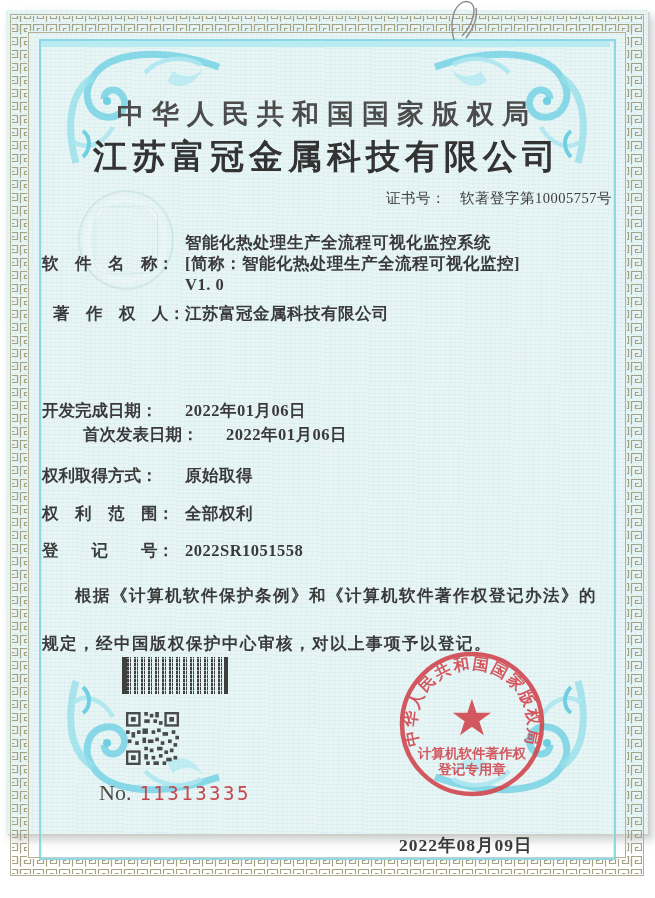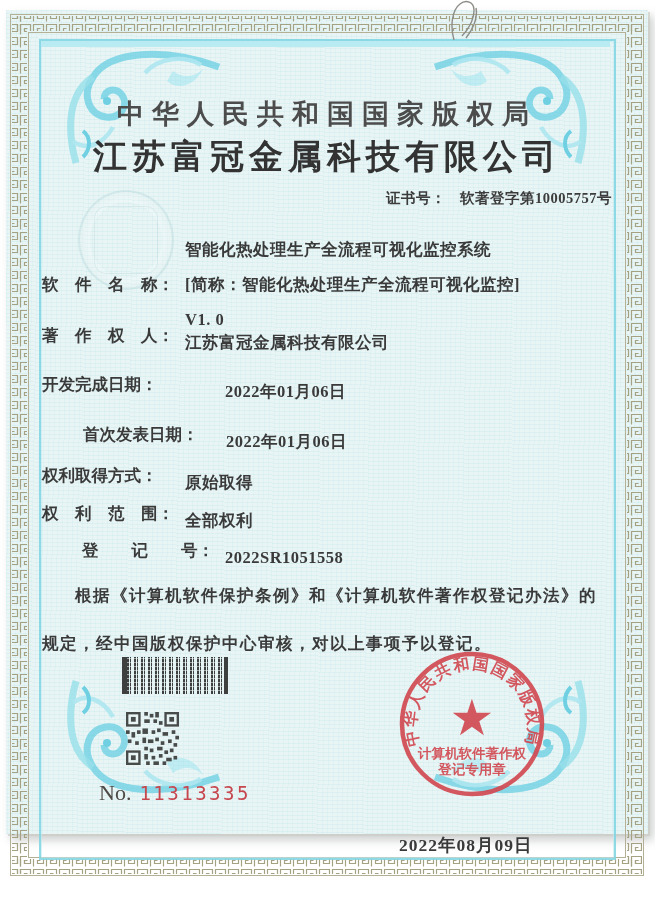--- a/index.html
+++ b/index.html
@@ -38,34 +38,34 @@
   }
   .authority{
     position:absolute;left:0;top:86px;width:100%;text-align:center;
     font-size:27px;font-weight:bold;color:#4c4c4c;letter-spacing:8px;white-space:nowrap;
   }
   .cert-title{
     position:absolute;left:0;top:124px;width:100%;text-align:center;
     font-size:34px;font-weight:bold;color:#333;letter-spacing:5px;white-space:nowrap;
   }
   .certno{
-    position:absolute;top:179px;right:36px;font-size:14.5px;font-weight:bold;color:#3c3c3c;
+    position:absolute;top:179px;right:36px;font-size:14.5px;font-weight:normal;color:#3c3c3c;
     letter-spacing:.5px;
   }
   .certno .lbl{margin-right:14px;}
   .field-row{position:absolute;left:36px;display:flex;align-items:flex-start;}
   .field-label{
     width:143px;flex:0 0 143px;font-size:16.5px;font-weight:bold;color:#3a3a3a;white-space:nowrap;
   }
   .field-value{
-    font-size:16.5px;font-weight:bold;color:#3a3a3a;white-space:pre-line;line-height:35px;
+    font-size:16.5px;font-weight:bold;color:#3a3a3a;white-space:pre-line;line-height:21px;
     letter-spacing:.5px;
   }
-  .row1{top:222px;align-items:center;} .row2{top:315px;} .row3{top:364px;gap:40px;} .row4{top:414px;padding-left:41px;}
-  .row5{top:455px;} .row6{top:493px;} .row7{top:530px;padding-left:40px;}
+  .row1{top:222px;align-items:center;} .row2{top:293px;text-align:right;} .row3{top:390px;} .row4{top:414px;padding-left:41px;}
+  .row5{top:455px;} .row6{top:493px;} .row7{top:530px;}
   .statement{
     position:absolute;left:36px;top:562px;width:566px;
     font-size:16.5px;font-weight:bold;color:#3a3a3a;line-height:48px;
     text-indent:2em;letter-spacing:1.5px;
   }
   .barcode{
     position:absolute;left:116px;top:647px;width:97px;height:37px;
     border-left:5px solid #3e403f;border-right:4px solid #3e403f;
     background:
       repeating-linear-gradient(0deg, rgba(233,245,245,0) 0 3px, rgba(233,245,245,.55) 3px 4px),

